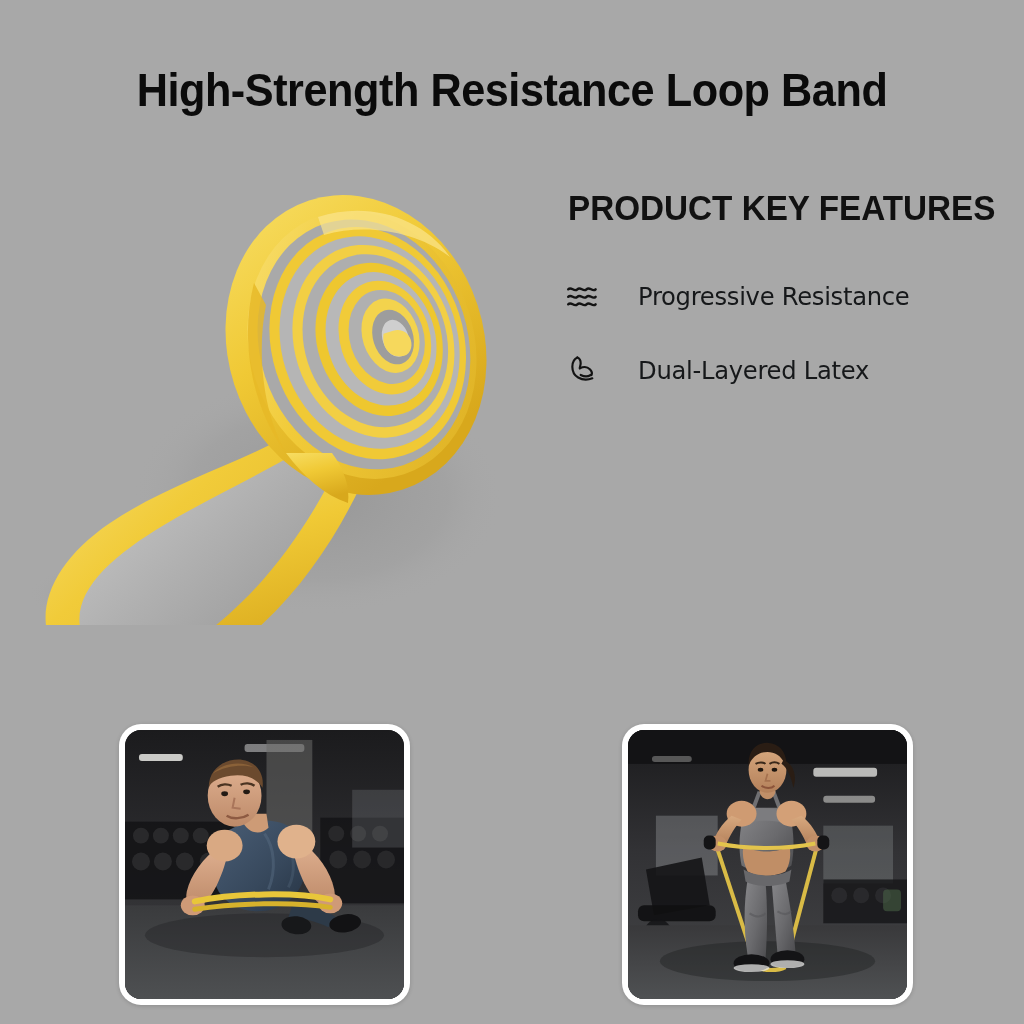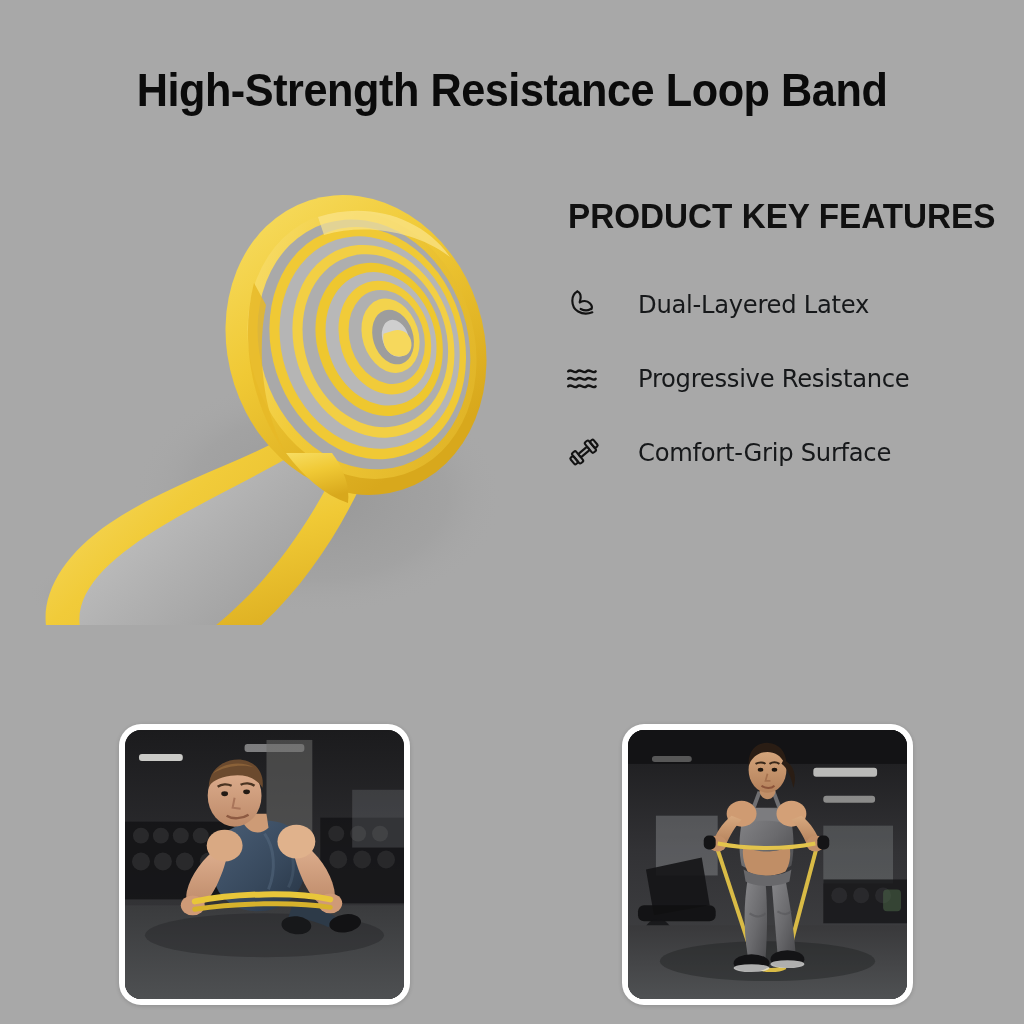--- a/index.html
+++ b/index.html
@@ -30,21 +30,21 @@
   #product-figure {
     position:absolute;
     left:18px; top:165px;
     width:520px; height:460px;
   }
   #product-figure svg { display:block; width:100%; height:100%; }
 
   
   #features-panel {
     position:absolute;
-    left:556px; top:196px;
+    left:556px; top:188px;
     width:452px;
   }
   #features-heading {
     font-family:"Liberation Sans", sans-serif;
     font-weight:bold;
     font-size:35px;
     color:#111;
     letter-spacing:0px;
     transform:scaleX(0.95);
     transform-origin:left center;
@@ -187,55 +187,41 @@
 </div>
 
 <div id="features-panel">
 
   <div id="features-heading">PRODUCT KEY FEATURES</div>
 
   <div id="features-list">
 
     <div class="feature-row">
       <span class="feature-icon">
+        <svg width="40" height="32" viewBox="0 0 48 34" fill="none" stroke="#131313" stroke-width="2.8" stroke-linecap="round">
+          <path d="M5 9c4-4 7 4 11 0s7 4 11 0 7 4 11 0"></path>
+          <path d="M5 18c4-4 7 4 11 0s7 4 11 0 7 4 11 0"></path>
+          <path d="M5 27c4-4 7 4 11 0s7 4 11 0 7 4 11 0"></path>
+        </svg>
+      </span>
+      <span class="feature-label">Progressive Resistance</span>
+    </div>
+
+    <div class="feature-row">
+      <span class="feature-icon">
         <svg width="40" height="40" viewBox="0 0 48 48" fill="none" stroke="#131313" stroke-width="2.6" stroke-linecap="round" stroke-linejoin="round">
           <path d="M16 9c-4 2-6 6-6 11s2 10 7 13c5 3 12 3 17 1"></path>
           <path d="M16 9c3 1 4 4 4 7 0 2-1 4-1 6"></path>
           <path d="M19 22c4-2 9-2 12 1 2 2 3 5 2 7"></path>
           <path d="M20 30c4 2 9 2 12 0"></path>
         </svg>
       </span>
       <span class="feature-label">Dual-Layered Latex</span>
     </div>
 
-    <div class="feature-row">
-      <span class="feature-icon">
-        <svg width="40" height="32" viewBox="0 0 48 34" fill="none" stroke="#131313" stroke-width="2.8" stroke-linecap="round">
-          <path d="M5 9c4-4 7 4 11 0s7 4 11 0 7 4 11 0"></path>
-          <path d="M5 18c4-4 7 4 11 0s7 4 11 0 7 4 11 0"></path>
-          <path d="M5 27c4-4 7 4 11 0s7 4 11 0 7 4 11 0"></path>
-        </svg>
-      </span>
-      <span class="feature-label">Progressive Resistance</span>
-    </div>
-
-    <div class="feature-row">
-      <span class="feature-icon">
-        <svg width="40" height="40" viewBox="0 0 48 48" fill="none" stroke="#131313" stroke-width="2.5" stroke-linecap="round" stroke-linejoin="round">
-          <g transform="rotate(-40 24 24)">
-            <rect x="6" y="19" width="5" height="10" rx="1.6"></rect>
-            <rect x="11" y="16" width="6" height="16" rx="2"></rect>
-            <rect x="17" y="21.5" width="14" height="5" rx="1.4"></rect>
-            <rect x="31" y="16" width="6" height="16" rx="2"></rect>
-            <rect x="37" y="19" width="5" height="10" rx="1.6"></rect>
-          </g>
-        </svg>
-      </span>
-      <span class="feature-label">Comfort-Grip Surface</span>
-    </div>
 
 
 
   </div>
 </div>
 
 <div class="photo-card" id="photo-card-left">
   <div class="photo-inner">
     <svg viewBox="0 0 280 270" xmlns="http://www.w3.org/2000/svg">
       <defs>

